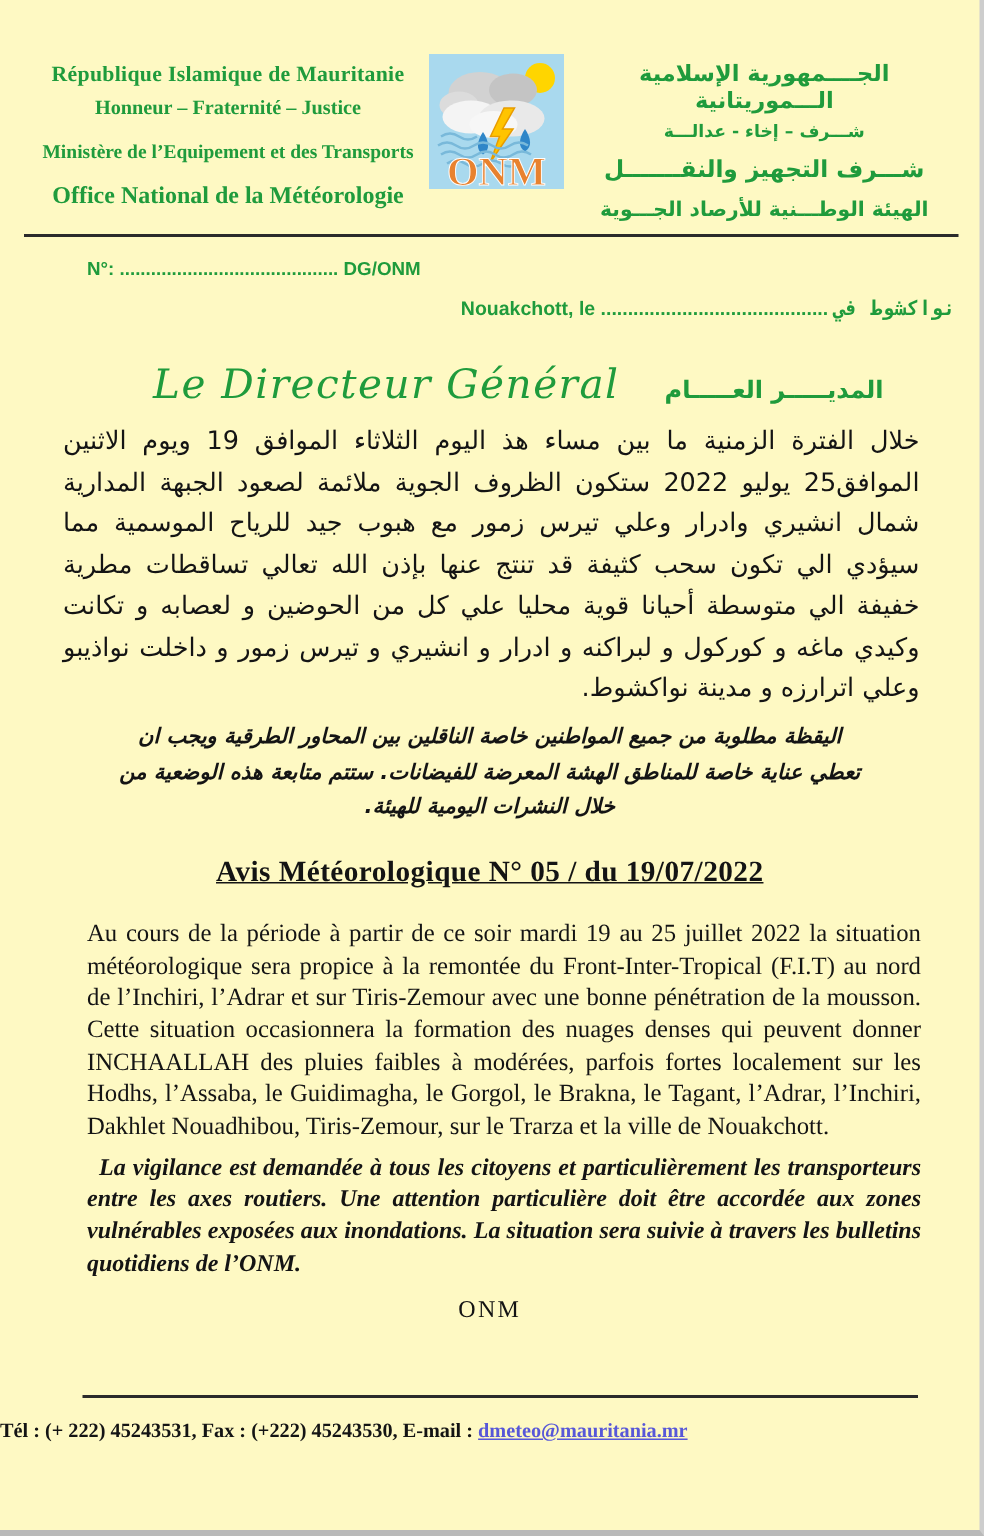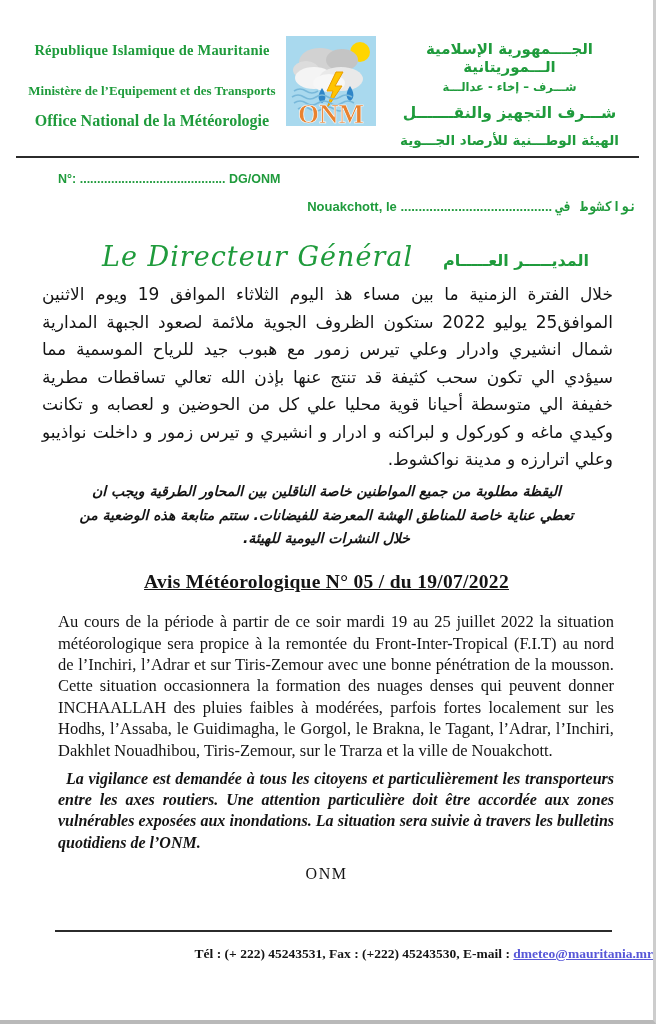--- a/index.html
+++ b/index.html
@@ -1,28 +1,28 @@
 <!DOCTYPE html>
 <html lang="fr"><head>
 <meta charset="utf-8">
 <style>
   * { margin:0; padding:0; box-sizing:border-box; }
   html,body { background:#e9e9e9; }
   .page {
     width:656px; height:1024px; position:relative; margin:0 auto;
-    background:#ffffff; color:#141414; overflow:hidden;
+    background:#fef9c3; color:#141414; overflow:hidden;
     font-family:"Liberation Serif", serif;
     border-right:3px solid #cdcdcd; border-bottom:4px solid #b9b9b9;
   }
   
   .header { display:flex; align-items:flex-start; padding:36px 16px 0 24px; }
   .hdr-left { width:256px; text-align:center; color:var(--green); font-weight:bold; padding-top:6px; }
   .hdr-left .l1 { font-size:14.5px; letter-spacing:.2px; }
   .hdr-left .l2 { font-size:13.5px; margin-top:5px; }
-  .hdr-left .l3 { font-size:13px;  margin-top:24px; }
+  .hdr-left .l3 { font-size:13px;  margin-top:13px; }
   .hdr-left .l4 { font-size:16px;  margin-top:13px; }
   .logo-box { width:90px; height:90px; flex:0 0 90px; margin:0 6px; }
   .hdr-right { flex:1; text-align:center; color:var(--green); font-weight:bold;
                font-family:"DejaVu Sans", sans-serif; direction:rtl; padding-top:4px; }
   .hdr-right .l1 { font-size:15px; }
   .hdr-right .l2 { font-size:11.5px; margin-top:4px; }
   .hdr-right .l3 { font-size:15.5px; margin-top:10px; }
   .hdr-right .l4 { font-size:13.5px; margin-top:10px; }
   .rule-top { border:0; border-top:2px solid #2b2b2b; margin:8px 14px 0 16px; }
   
@@ -49,32 +49,33 @@
   
   .fr-title { text-align:center; margin-top:20px; font-weight:bold; font-size:19.5px;
               text-decoration:underline; letter-spacing:.3px; }
   .fr-body { margin:18px 39px 0 58px; text-align:justify; font-size:16.5px; line-height:1.3; }
   .fr-emph { margin:7px 39px 0 58px; text-align:justify; font-weight:bold; font-style:italic;
              font-size:16px; line-height:1.32; text-indent:8px; }
   .signoff { text-align:center; margin-top:12px; font-size:16px; letter-spacing:1.5px; }
   
   .footer { position:absolute; left:0; right:0; top:930px; }
   .rule-bottom { border:0; border-top:2px solid #2b2b2b; margin:0 41px 0 55px; }
-  .footer-text { text-align:right; margin-top:14px; font-weight:bold; font-size:13.5px; }
+  .footer-text { text-align:left; margin-top:14px; font-weight:bold; font-size:13.5px; }
   .footer-text a { color:#5757d8; text-decoration:underline; font-weight:bold; }
   :root { --green:#1f9b3c; }
 </style>
 </head>
 <body>
 
 <div class="page">
 
   <div class="header">
     <div class="hdr-left">
       <div class="l1">République  Islamique  de  Mauritanie</div>
+      <div class="l2">Honneur – Fraternité – Justice</div>
       <div class="l3">Ministère  de  l’Equipement   et des  Transports</div>
       <div class="l4">Office  National de  la  Météorologie</div>
     </div>
 
     <div class="logo-box">
       <svg width="90" height="90" viewBox="0 0 90 90">
         <rect x="0" y="0" width="90" height="90" fill="#a9d9ee"></rect>
         <circle cx="74" cy="16" r="10" fill="#ffd500"></circle>
 
         <ellipse cx="34" cy="26" rx="21" ry="14" fill="#d2d2d2"></ellipse>

